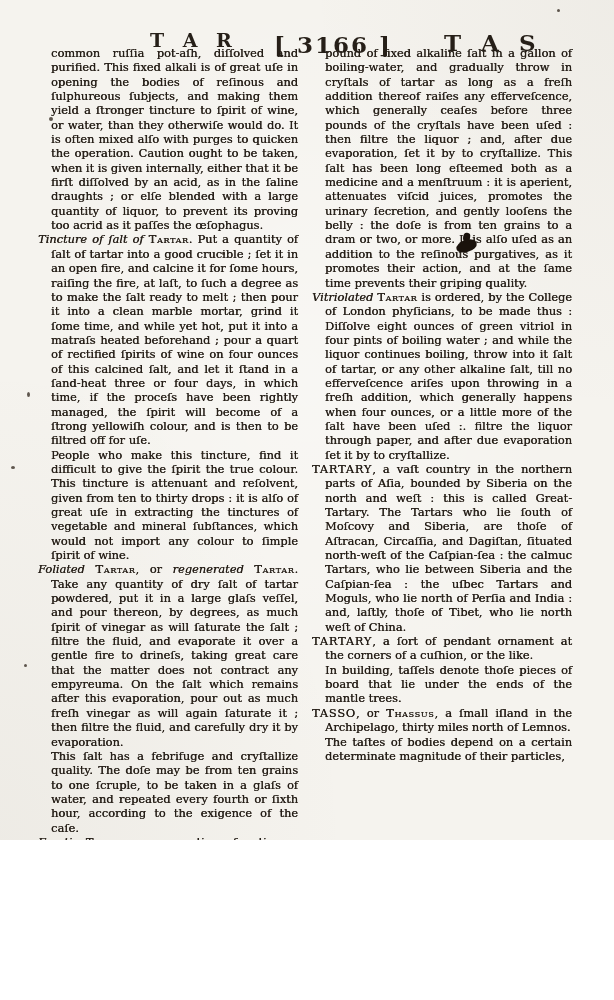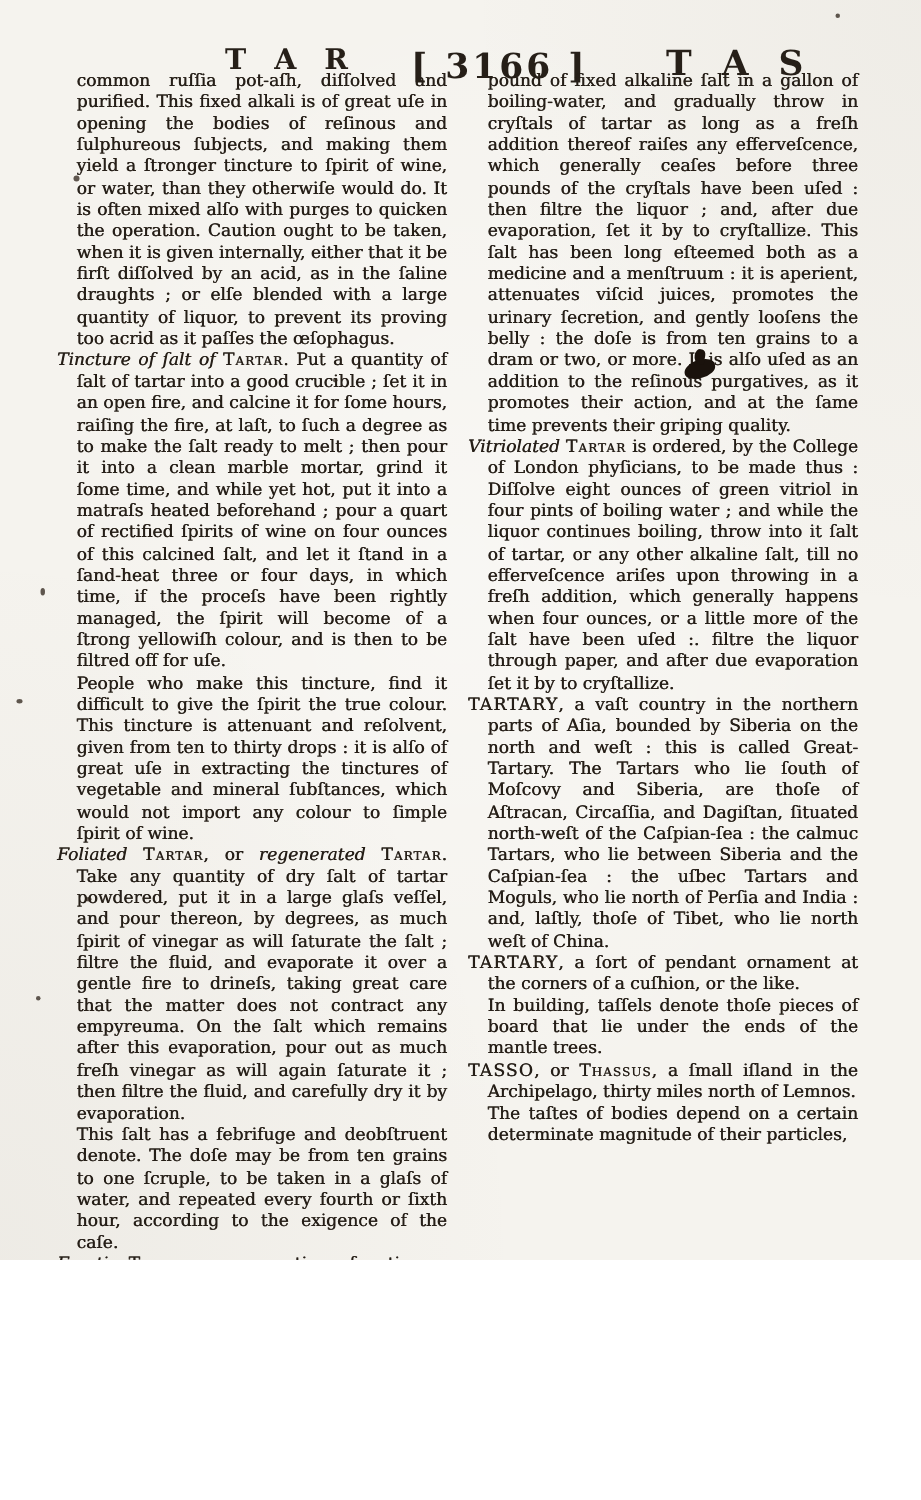--- a/index.html
+++ b/index.html
@@ -80,21 +80,21 @@
     <span class="rh rh-left">T A R</span>
     <span class="rh rh-num">[ 3166 ]</span>
     <span class="rh rh-right">T A S</span>
   </div>
 
   <div class="col col-left" id="col-left">
       <p class="para"><span class="seg-plain">common ruſſia pot-aſh, diſſolved and purified.  This fixed alkali is of great uſe in opening the bodies of reſinous and ſulphureous ſubjects, and making them yield a ſtronger tincture to ſpirit of wine, or water, than they otherwiſe would do. It is often mixed alſo with purges to quicken the operation.  Caution ought to be taken, when it is given internally, either that it be firſt diſſolved by an acid, as in the ſaline draughts ; or elſe blended with a large quantity of liquor, to prevent its proving too acrid as it paſſes the œſophagus.</span></p>
       <p class="para hang"><span class="seg-italic">Tincture of ſalt of </span><span class="seg-smallcaps">Tartar</span><span class="seg-plain">.  Put a quantity of ſalt of tartar into a good crucible ; ſet it in an open fire, and calcine it for ſome hours, raiſing the fire, at laſt, to ſuch a degree as to make the ſalt ready to melt ;  then pour it into a clean marble mortar, grind it ſome time, and while yet hot, put it into a matraſs heated beforehand ;  pour a quart of rectified ſpirits of wine on four ounces of this calcined ſalt, and let it ſtand in a ſand-heat three or four days, in which time, if the proceſs have been rightly managed, the ſpirit will become of a ſtrong yellowiſh colour, and is then to be filtred off for uſe.</span></p>
       <p class="para"><span class="seg-plain">People who make this tincture, find it difficult to give the ſpirit the true colour. This tincture is attenuant and reſolvent, given from ten to thirty drops :  it is alſo of great uſe in extracting the tinctures of vegetable and mineral ſubſtances, which would not import any colour to ſimple ſpirit of wine.</span></p>
       <p class="para hang"><span class="seg-italic">Foliated </span><span class="seg-smallcaps">Tartar</span><span class="seg-plain">, or </span><span class="seg-italic">regenerated </span><span class="seg-smallcaps">Tartar</span><span class="seg-plain">.  Take any quantity of dry ſalt of tartar powdered, put it in a large glaſs veſſel, and pour thereon, by degrees, as much ſpirit of vinegar as will ſaturate the ſalt ;  filtre the fluid, and evaporate it over a gentle fire to drineſs, taking great care that the matter does not contract any empyreuma.  On the ſalt which remains after this evaporation, pour out as much freſh vinegar as will again ſaturate it ; then filtre the fluid, and carefully dry it by evaporation.</span></p>
-      <p class="para"><span class="seg-plain">This ſalt has a febrifuge and deobſtruent denote.  The doſe may be from ten grains to one ſcruple, to be taken in a glaſs of water, and repeated every fourth or ſixth hour, according to the exigence of the caſe.</span></p>
+      <p class="para"><span class="seg-plain">This ſalt has a febrifuge and cryſtallize quality.  The doſe may be from ten grains to one ſcruple, to be taken in a glaſs of water, and repeated every fourth or ſixth hour, according to the exigence of the caſe.</span></p>
       <p class="para hang"><span class="seg-italic">Emetic </span><span class="seg-smallcaps">Tartar</span><span class="seg-plain">, a preparation of antimony with tartar.  See </span><span class="seg-smallcaps">Antimony</span><span class="seg-plain">.</span></p>
     </div>
 
   <div class="col col-right" id="col-right">
       <p class="para"><span class="seg-plain">pound of fixed alkaline ſalt in a gallon of boiling-water, and gradually throw in cryſtals of tartar as long as a freſh addition thereof raiſes any efferveſcence, which generally ceaſes before three pounds of the cryſtals have been uſed :  then filtre the liquor ;  and, after due evaporation, ſet it by to cryſtallize.  This ſalt has been long eſteemed both as a medicine and a menſtruum :  it is aperient, attenuates viſcid juices, promotes the urinary ſecretion, and gently looſens the belly : the doſe is from ten grains to a dram or two, or more.  It is alſo uſed as an addition to the reſinous purgatives, as it promotes their action, and at the ſame time prevents their griping quality.</span></p>
       <p class="para hang"><span class="seg-italic">Vitriolated </span><span class="seg-smallcaps">Tartar</span><span class="seg-plain"> is ordered, by the College of London phyſicians, to be made thus :  Diſſolve eight ounces of green vitriol in four pints of boiling water ; and while the liquor continues boiling, throw into it ſalt of tartar, or any other alkaline ſalt, till no efferveſcence ariſes upon throwing in a freſh addition, which generally happens when four ounces, or a little more of the ſalt have been uſed :. filtre the liquor through paper, and after due evaporation ſet it by to cryſtallize.</span></p>
       <p class="para hang"><span class="seg-caps">TARTARY</span><span class="seg-plain">, a vaſt country in the northern parts of Aſia, bounded by Siberia on the north and weſt :  this is called Great-Tartary.  The Tartars who lie ſouth of Moſcovy and Siberia, are thoſe of Aſtracan, Circaſſia, and Dagiſtan, ſituated north-weſt of the Caſpian-ſea : the calmuc Tartars, who lie between Siberia and the Caſpian-ſea :  the uſbec Tartars and Moguls, who lie north of Perſia and India :  and, laſtly, thoſe of Tibet, who lie north weſt of China.</span></p>
       <p class="para hang"><span class="seg-caps">TARTARY</span><span class="seg-plain">, a ſort of pendant ornament at the corners of a cuſhion, or the like.</span></p>
       <p class="para"><span class="seg-plain">In building, taſſels denote thoſe pieces of board that lie under the ends of the mantle trees.</span></p>
       <p class="para hang"><span class="seg-caps">TASSO</span><span class="seg-plain">, or </span><span class="seg-smallcaps">Thassus</span><span class="seg-plain">, a ſmall iſland in the Archipelago, thirty miles north of Lemnos.</span></p>

